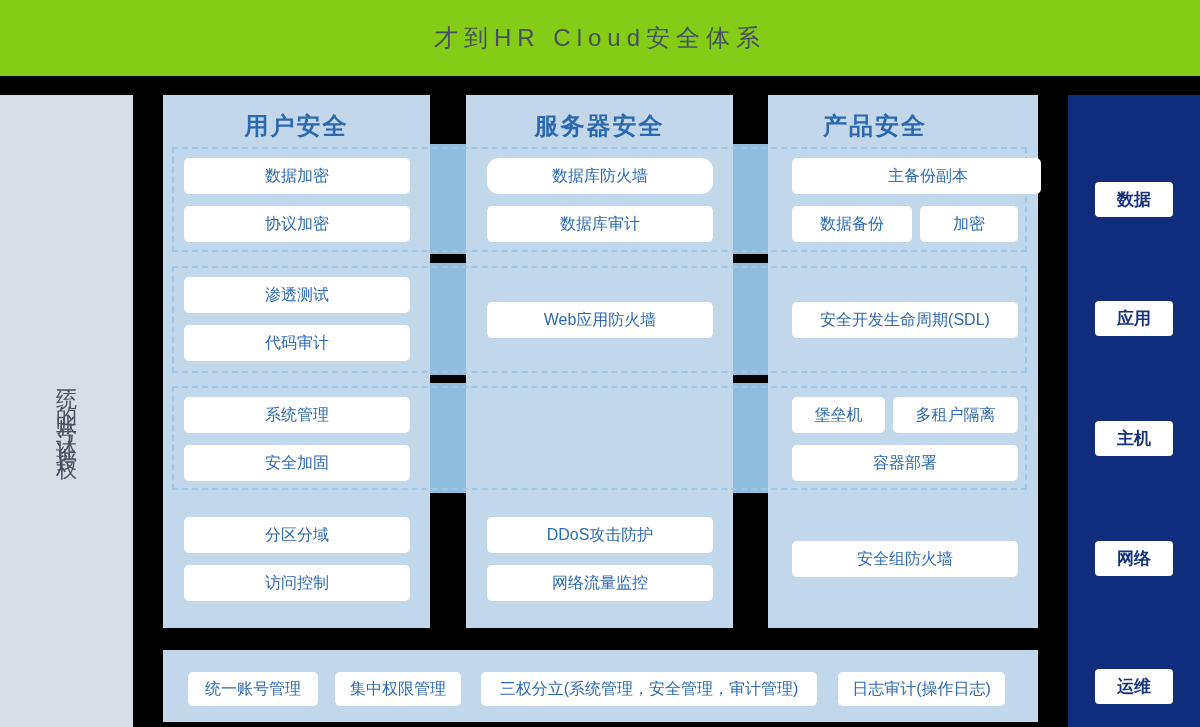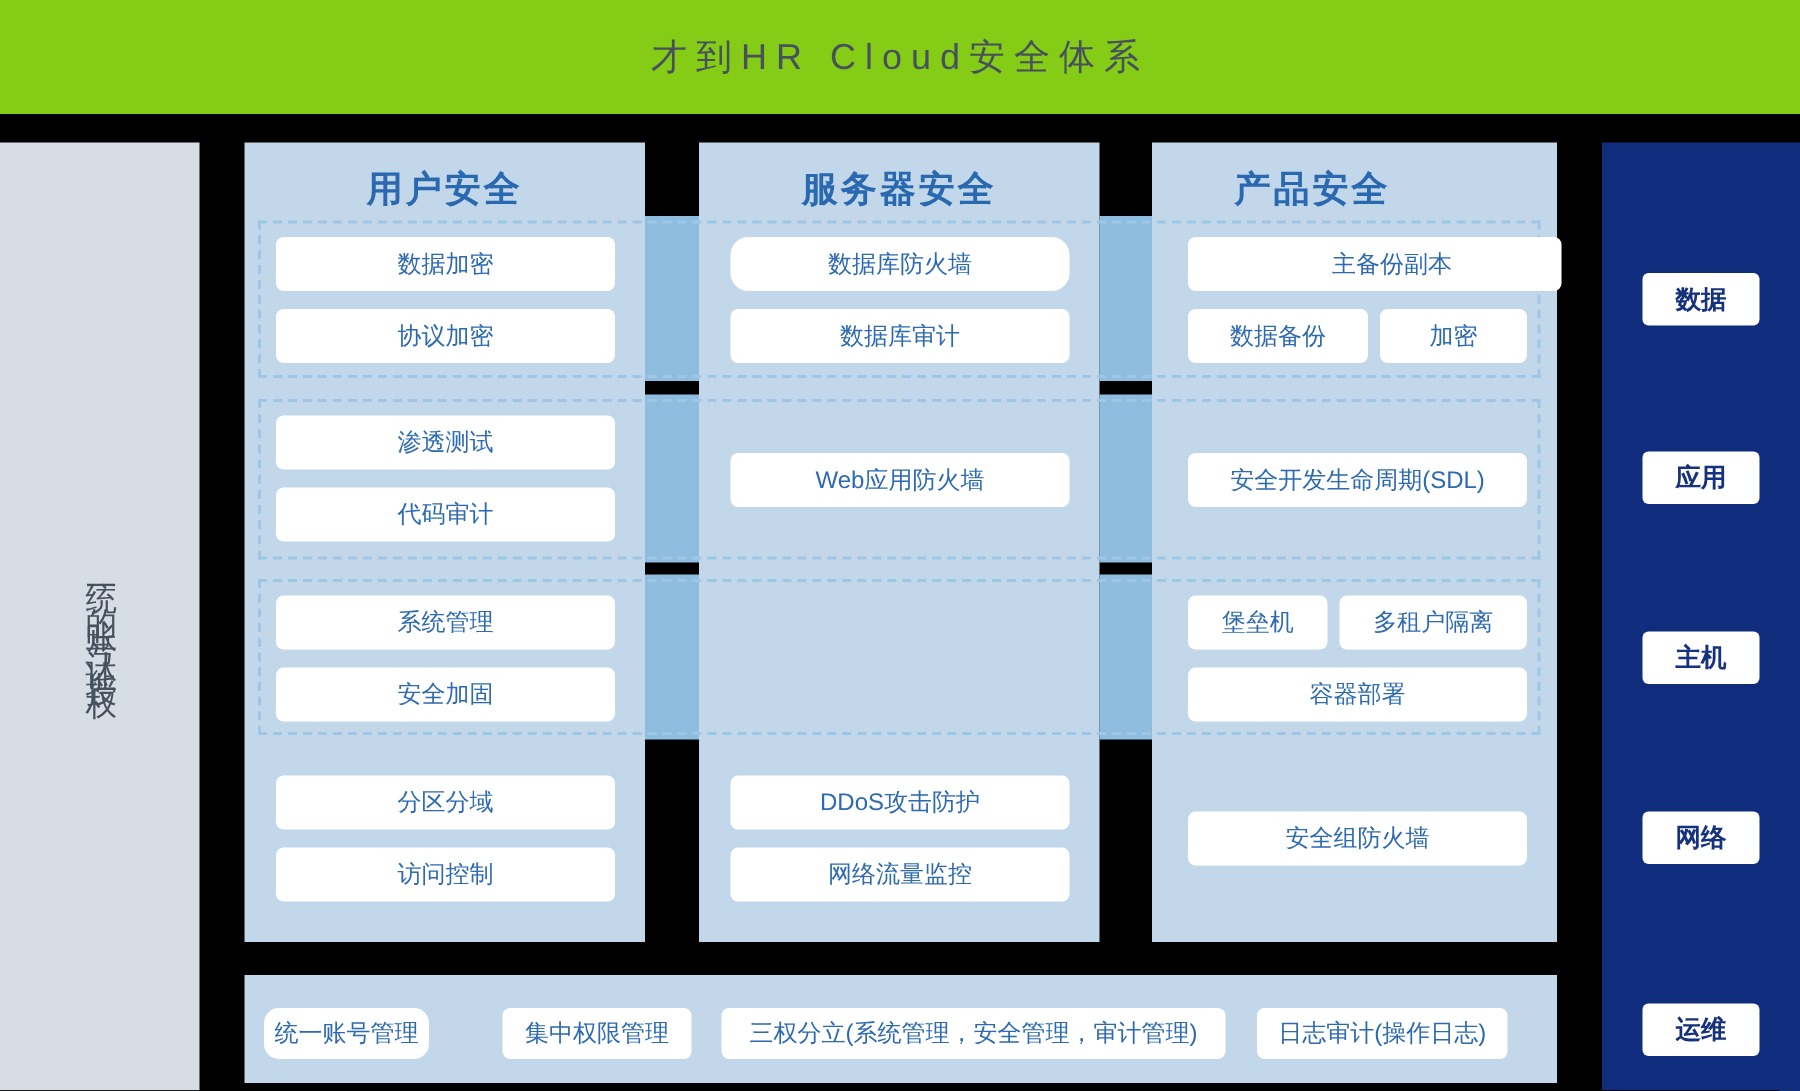--- a/index.html
+++ b/index.html
@@ -105,18 +105,18 @@
   <div class="abs node" style="left:792px;width:226px;top:541px;">安全组防火墙</div>
 
   <div class="abs right-panel"></div>
   <div class="abs tag" style="top:182px;">数据</div>
   <div class="abs tag" style="top:301px;">应用</div>
   <div class="abs tag" style="top:421px;">主机</div>
   <div class="abs tag" style="top:541px;">网络</div>
   <div class="abs tag" style="top:669px;">运维</div>
 
   <div class="abs bottom-bar"></div>
-  <div class="abs node bottom-node" style="left:176px;width:110px;border-radius:10px;">统一账号管理</div>
+  <div class="abs node bottom-node" style="left:188px;width:130px;">统一账号管理</div>
   <div class="abs node bottom-node" style="left:335px;width:126px;">集中权限管理</div>
   <div class="abs node bottom-node" style="left:481px;width:336px;">三权分立(系统管理，安全管理，审计管理)</div>
   <div class="abs node bottom-node" style="left:838px;width:167px;">日志审计(操作日志)</div>
 
 </div>
 
 </body></html>

